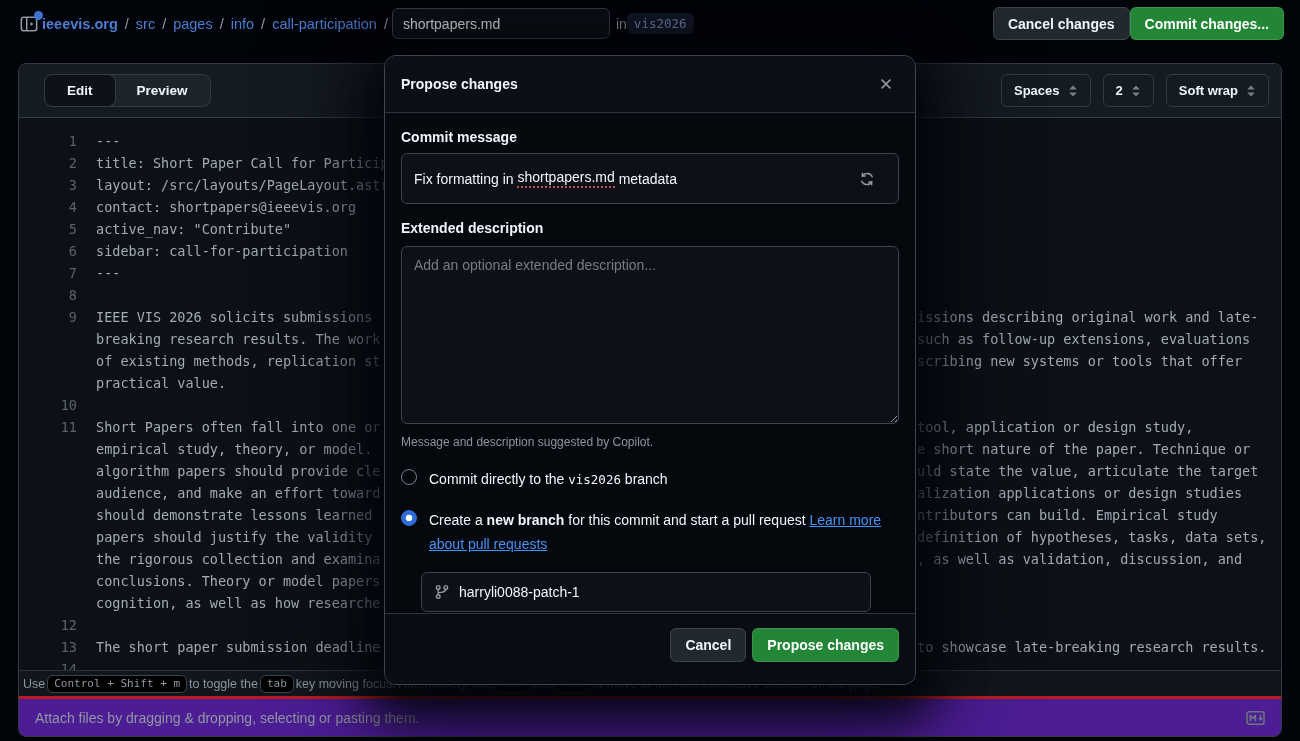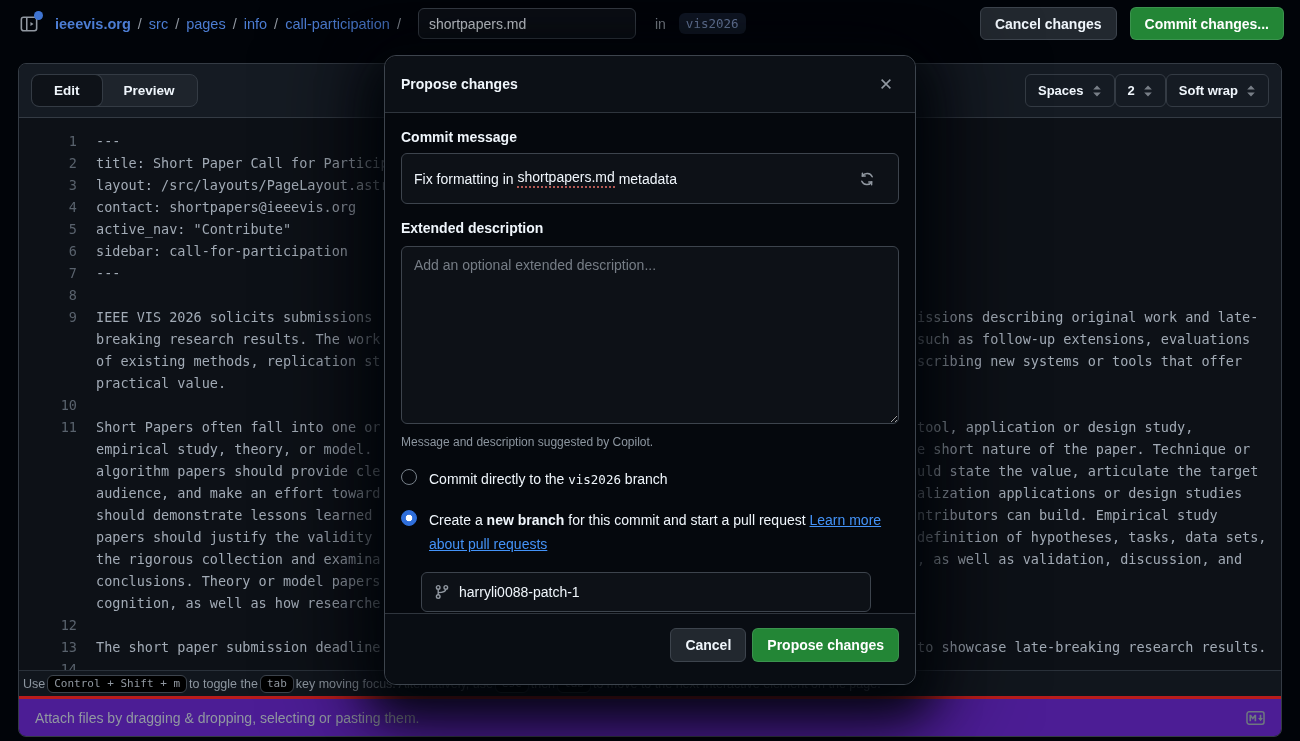--- a/index.html
+++ b/index.html
@@ -5,43 +5,43 @@
   * { margin:0; padding:0; box-sizing:border-box; }
   html,body { width:1300px; height:741px; overflow:hidden; }
   body {
     background:#010409; color:#f0f6fc;
     font-family:"Liberation Sans", sans-serif; font-size:14px;
     position:relative;
   }
   a { text-decoration:none; }
 
   
-  .topbar { height:47px; display:flex; align-items:center; padding:0 16px; gap:13px; }
+  .topbar { height:47px; display:flex; align-items:center; padding:0 16px; gap:0; }
   .tree-btn { position:relative; width:26px; height:26px; display:flex; align-items:center; justify-content:center; background:none; border:none; cursor:pointer; }
   .tree-dot { position:absolute; top:0px; right:-1px; width:9px; height:9px; border-radius:50%; background:#3f74d1; }
   .crumbs { display:flex; align-items:center; gap:7px; font-size:14.5px; white-space:nowrap; }
   .crumb-sep { color:#9198a1; }
   .crumb-link { color:#4c7dd3; }
   .crumb-root { font-weight:700; color:#4c7dd3; }
   .file-input { width:218px; height:31px; background:#0d1117; border:1px solid #3d444d; border-radius:6px; color:#f0f6fc; font-size:14px; padding:0 10px; margin-left:4px; font-family:"Liberation Sans",sans-serif; }
   .in-label { color:#9198a1; margin-left:6px; }
   .branch-badge { font-family:"DejaVu Sans Mono", monospace; font-size:12.5px; color:#7d93bd; background:#131b29; border-radius:6px; padding:3px 7px; }
   .topbar-spacer { flex:1; }
   .btn { height:33px; padding:0 14px; border-radius:6px; font-size:14px; font-weight:600; font-family:"Liberation Sans",sans-serif; cursor:pointer; display:inline-flex; align-items:center; }
   .btn-secondary { background:#22282f; color:#f0f6fc; border:1px solid #3d444d; }
   .btn-primary { background:#238636; color:#ffffff; border:1px solid rgba(240,246,252,.12); }
 
   
   .editor-wrap { position:absolute; left:18px; top:63px; width:1264px; height:674px; background:#0d1117; border:1px solid #343b44; border-radius:8px; overflow:hidden; }
   .toolbar { height:54px; background:#151b23; border-bottom:1px solid #343b44; display:flex; align-items:center; padding:0 12px; }
-  .seg-group { display:flex; background:#1e242c; border:1px solid #343b44; border-radius:8px; overflow:hidden; }
+  .seg-group { display:flex; background:#1e242c; border:1px solid #343b44; border-radius:8px; overflow:hidden;margin-left:13px; }
   .seg { padding:8px 22px; font-size:13.5px; font-weight:600; color:#f0f6fc; background:transparent; border:none; cursor:pointer; font-family:"Liberation Sans",sans-serif; }
   .seg.active { background:#0e1218; box-shadow:0 0 0 1px #343b44; border-radius:7px; }
   .toolbar-spacer { flex:1; }
-  .mini-select { display:inline-flex; align-items:center; gap:8px; height:33px; padding:0 12px; margin-left:0; border:1px solid #343b44; border-radius:6px; background:#151b23; color:#f0f6fc; font-size:13px; font-weight:600; cursor:pointer; font-family:"Liberation Sans",sans-serif; }
+  .mini-select { display:inline-flex; align-items:center; gap:8px; height:33px; padding:0 12px; margin-left:12px; border:1px solid #343b44; border-radius:6px; background:#151b23; color:#f0f6fc; font-size:13px; font-weight:600; cursor:pointer; font-family:"Liberation Sans",sans-serif; }
   .updown { opacity:.8; }
 
   .code { position:absolute; top:54px; left:0; right:0; bottom:66px; overflow:hidden; padding-top:12px; font-family:"DejaVu Sans Mono", monospace; font-size:13.5px; line-height:22px; color:#a2abb6; }
   .code-row { position:relative; height:22px; padding-left:77px; white-space:pre; }
   .code-row .ln { position:absolute; left:0; top:0; width:58px; text-align:right; color:#59626d; }
   .code-row .rt { position:absolute; left:898px; top:0; white-space:pre; }
 
   .shortcut-bar { position:absolute; left:0; right:0; bottom:40px; height:26px; background:#11161d; border-top:1px solid #2a313a; display:flex; align-items:center; gap:2px; padding:0 4px; font-size:12.5px; color:#8d96a0; white-space:nowrap; }
   .kbd { font-family:"DejaVu Sans Mono", monospace; font-size:11px; color:#9198a1; border:1px solid #3d444d; border-radius:6px; padding:1px 6px 2px; background:#000000; }
   .attach-bar { position:absolute; left:0; right:0; bottom:0; height:40px; background:#4c1d95; border-top:3px solid #b91c1c; display:flex; align-items:center; padding:0 16px; color:#9198a1; font-size:14px; }

